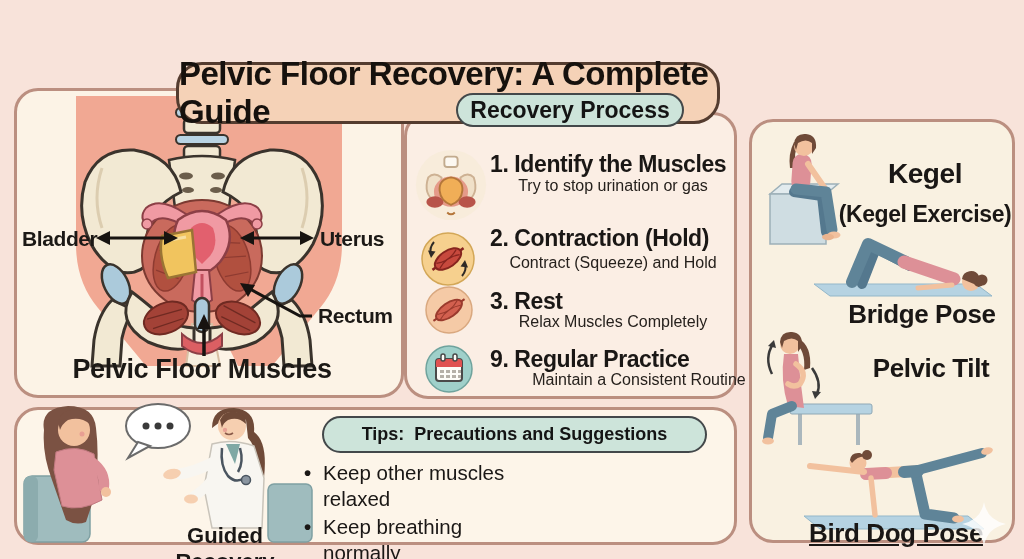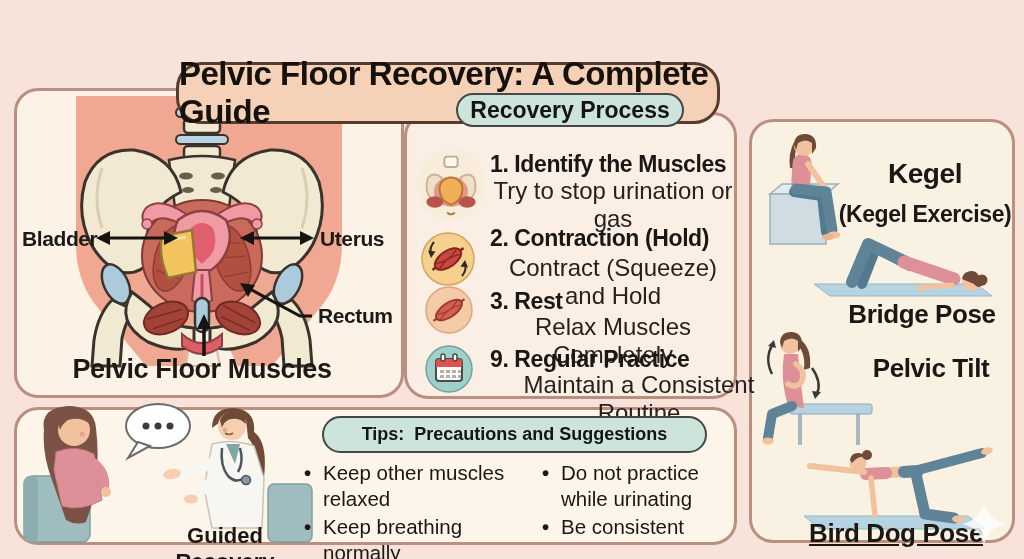--- a/index.html
+++ b/index.html
@@ -20,21 +20,21 @@
   
   .pill{background:#cde4da;border:2.5px solid #43484a;border-radius:999px;display:flex;
         align-items:center;justify-content:center;font-weight:bold;color:#141414;
         box-sizing:border-box;z-index:4;white-space:pre;}
   .pill.recovery{left:456px;top:93px;width:228px;height:34px;font-size:23px;}
   .pill.exercises{left:770px;top:94px;width:216px;height:37px;font-size:23px;}
   .pill.tips{left:322px;top:416px;width:385px;height:37px;font-size:18px;}
   
   .step-icon{z-index:2;}
   .step-title{font-weight:bold;font-size:23px;letter-spacing:-.4px;z-index:2;}
-  .step-sub{font-size:24px;color:#26211d;z-index:2;text-align:center;width:250px;}
+  .step-sub{font-size:16px;color:#26211d;z-index:2;text-align:center;width:250px;}
   
   .ex-label{font-weight:bold;letter-spacing:-.4px;text-align:center;z-index:2;}
   
   .tips-list{list-style:none;margin:0;padding:0;font-size:20.5px;line-height:26px;z-index:2;}
   .tips-list li{position:relative;padding-left:21px;margin-bottom:2px;}
   .tips-list li::before{content:"\2022";position:absolute;left:2px;font-weight:bold;}
   .scene-caption{font-weight:bold;font-size:22px;z-index:2;}
   .anat-label{font-weight:bold;font-size:21px;fill:#1c1916;letter-spacing:-.4px;}
   .anat-caption{font-weight:bold;font-size:27px;fill:#1c1916;letter-spacing:-.4px;}
   svg{display:block;}
@@ -326,18 +326,14 @@
     <path d="M196,80 Q186,92 178,96" stroke="#f8f6f1" stroke-width="10" fill="none" stroke-linecap="round"></path>
     <ellipse cx="175" cy="99" rx="7" ry="4.5" fill="#f6cfb0"></ellipse>
   </svg>
   <div class="abs scene-caption" style="left:160px;top:523px;width:130px;text-align:center;">Guided Recovery</div>
 
   <ul class="abs tips-list" style="left:302px;top:460px;width:242px;">
     <li>Keep other muscles relaxed</li>
     <li>Keep breathing normally</li>
 
   </ul>
-  <ul class="abs tips-list" style="left:540px;top:460px;width:186px;">
-    <li>Do not practice while urinating</li>
-    <li>Be consistent</li>
-  </ul>
 
 </div>
 
 </body></html>

